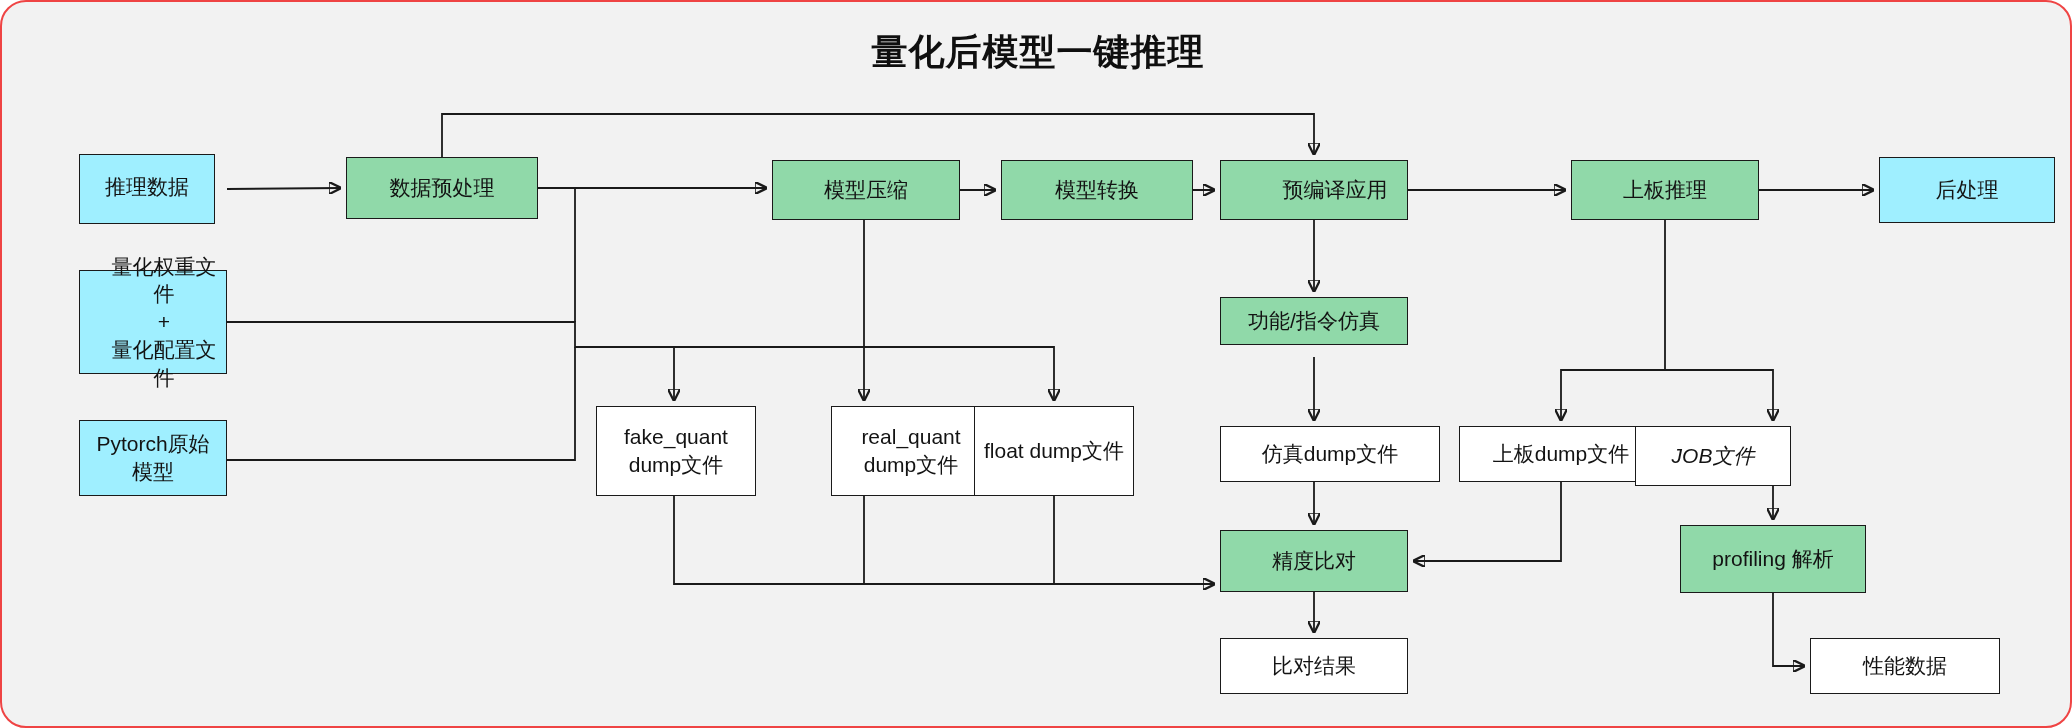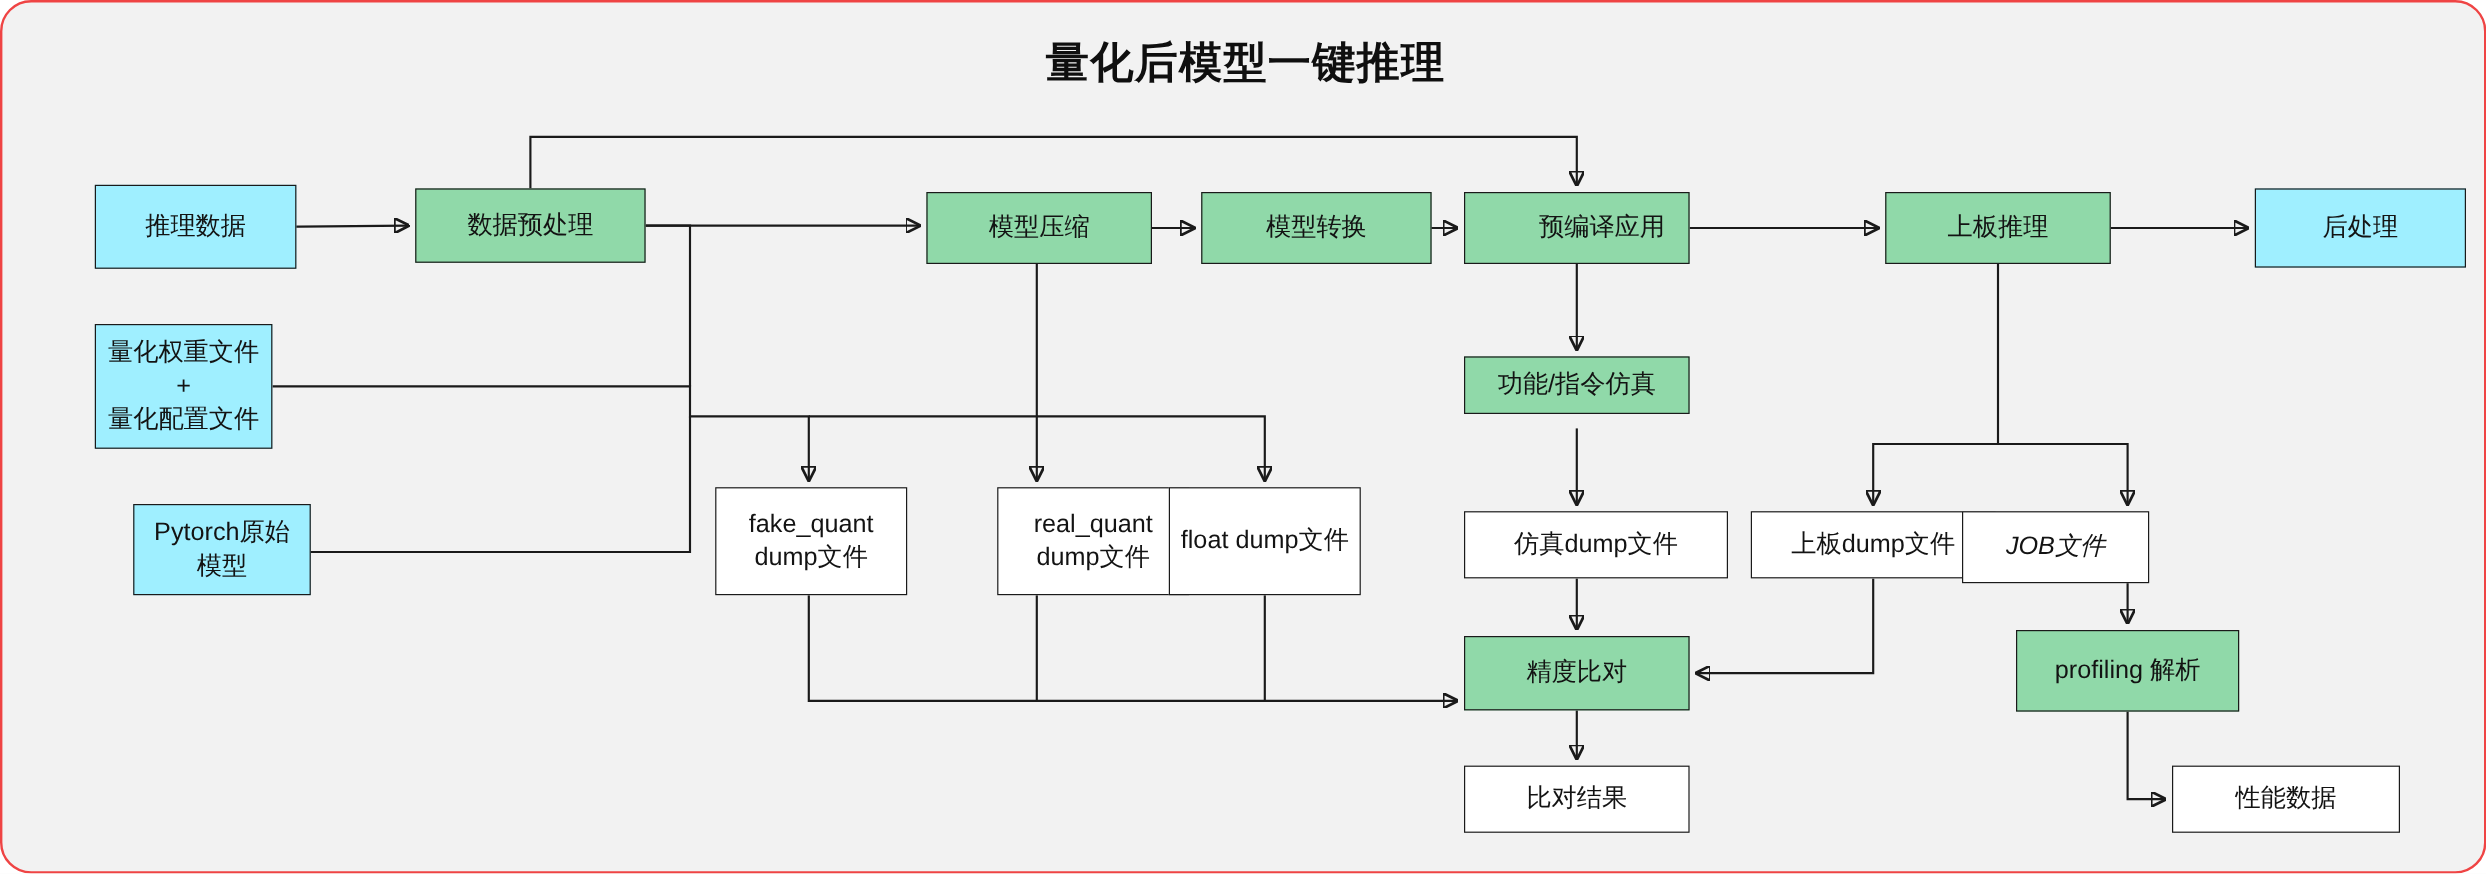--- a/index.html
+++ b/index.html
@@ -116,25 +116,25 @@
     <path d="M 1559 480 L 1559 559 L 1412 559" marker-end="url(#arrow)"></path>
 
     <path d="M 1771 480 L 1771 517" marker-end="url(#arrow)"></path>
 
     <path d="M 1312 590 L 1312 630" marker-end="url(#arrow)"></path>
 
     <path d="M 1771 591 L 1771 664 L 1802 664" marker-end="url(#arrow)"></path>
   </svg>
 
   <div id="nodes">
-      <div class="node blue" style="left: 77px; top: 152px; width: 168px; height: 70px;">推理数据</div>
-      <div class="node blue" style="left: 77px; top: 268px; width: 148px; height: 104px;">量化权重文件
+      <div class="node blue" style="left: 77px; top: 152px; width: 136px; height: 70px; font-family: Liberation Mono, monospace;">推理数据</div>
+      <div class="node blue" style="left: 77px; top: 268px; width: 148px; height: 104px; padding-left: 28px;">量化权重文件
 +
 量化配置文件</div>
-      <div class="node blue" style="left: 77px; top: 418px; width: 148px; height: 76px; margin-left: 32px;">Pytorch原始
+      <div class="node blue" style="left: 77px; top: 418px; width: 148px; height: 76px;">Pytorch原始
 模型</div>
       <div class="node green" style="left: 344px; top: 155px; width: 192px; height: 62px;">数据预处理</div>
       <div class="node green" style="left: 770px; top: 158px; width: 188px; height: 60px;">模型压缩</div>
       <div class="node green" style="left: 999px; top: 158px; width: 192px; height: 60px;">模型转换</div>
       <div class="node green" style="left: 1218px; top: 158px; width: 188px; height: 60px; padding-left: 48px;">预编译应用</div>
       <div class="node green" style="left: 1569px; top: 158px; width: 188px; height: 60px;">上板推理</div>
       <div class="node blue" style="left: 1877px; top: 155px; width: 176px; height: 66px;">后处理</div>
       <div class="node green" style="left: 1218px; top: 295px; width: 188px; height: 48px;">功能/指令仿真</div>
       <div class="node white" style="left: 594px; top: 404px; width: 160px; height: 90px;">fake_quant
 dump文件</div>

